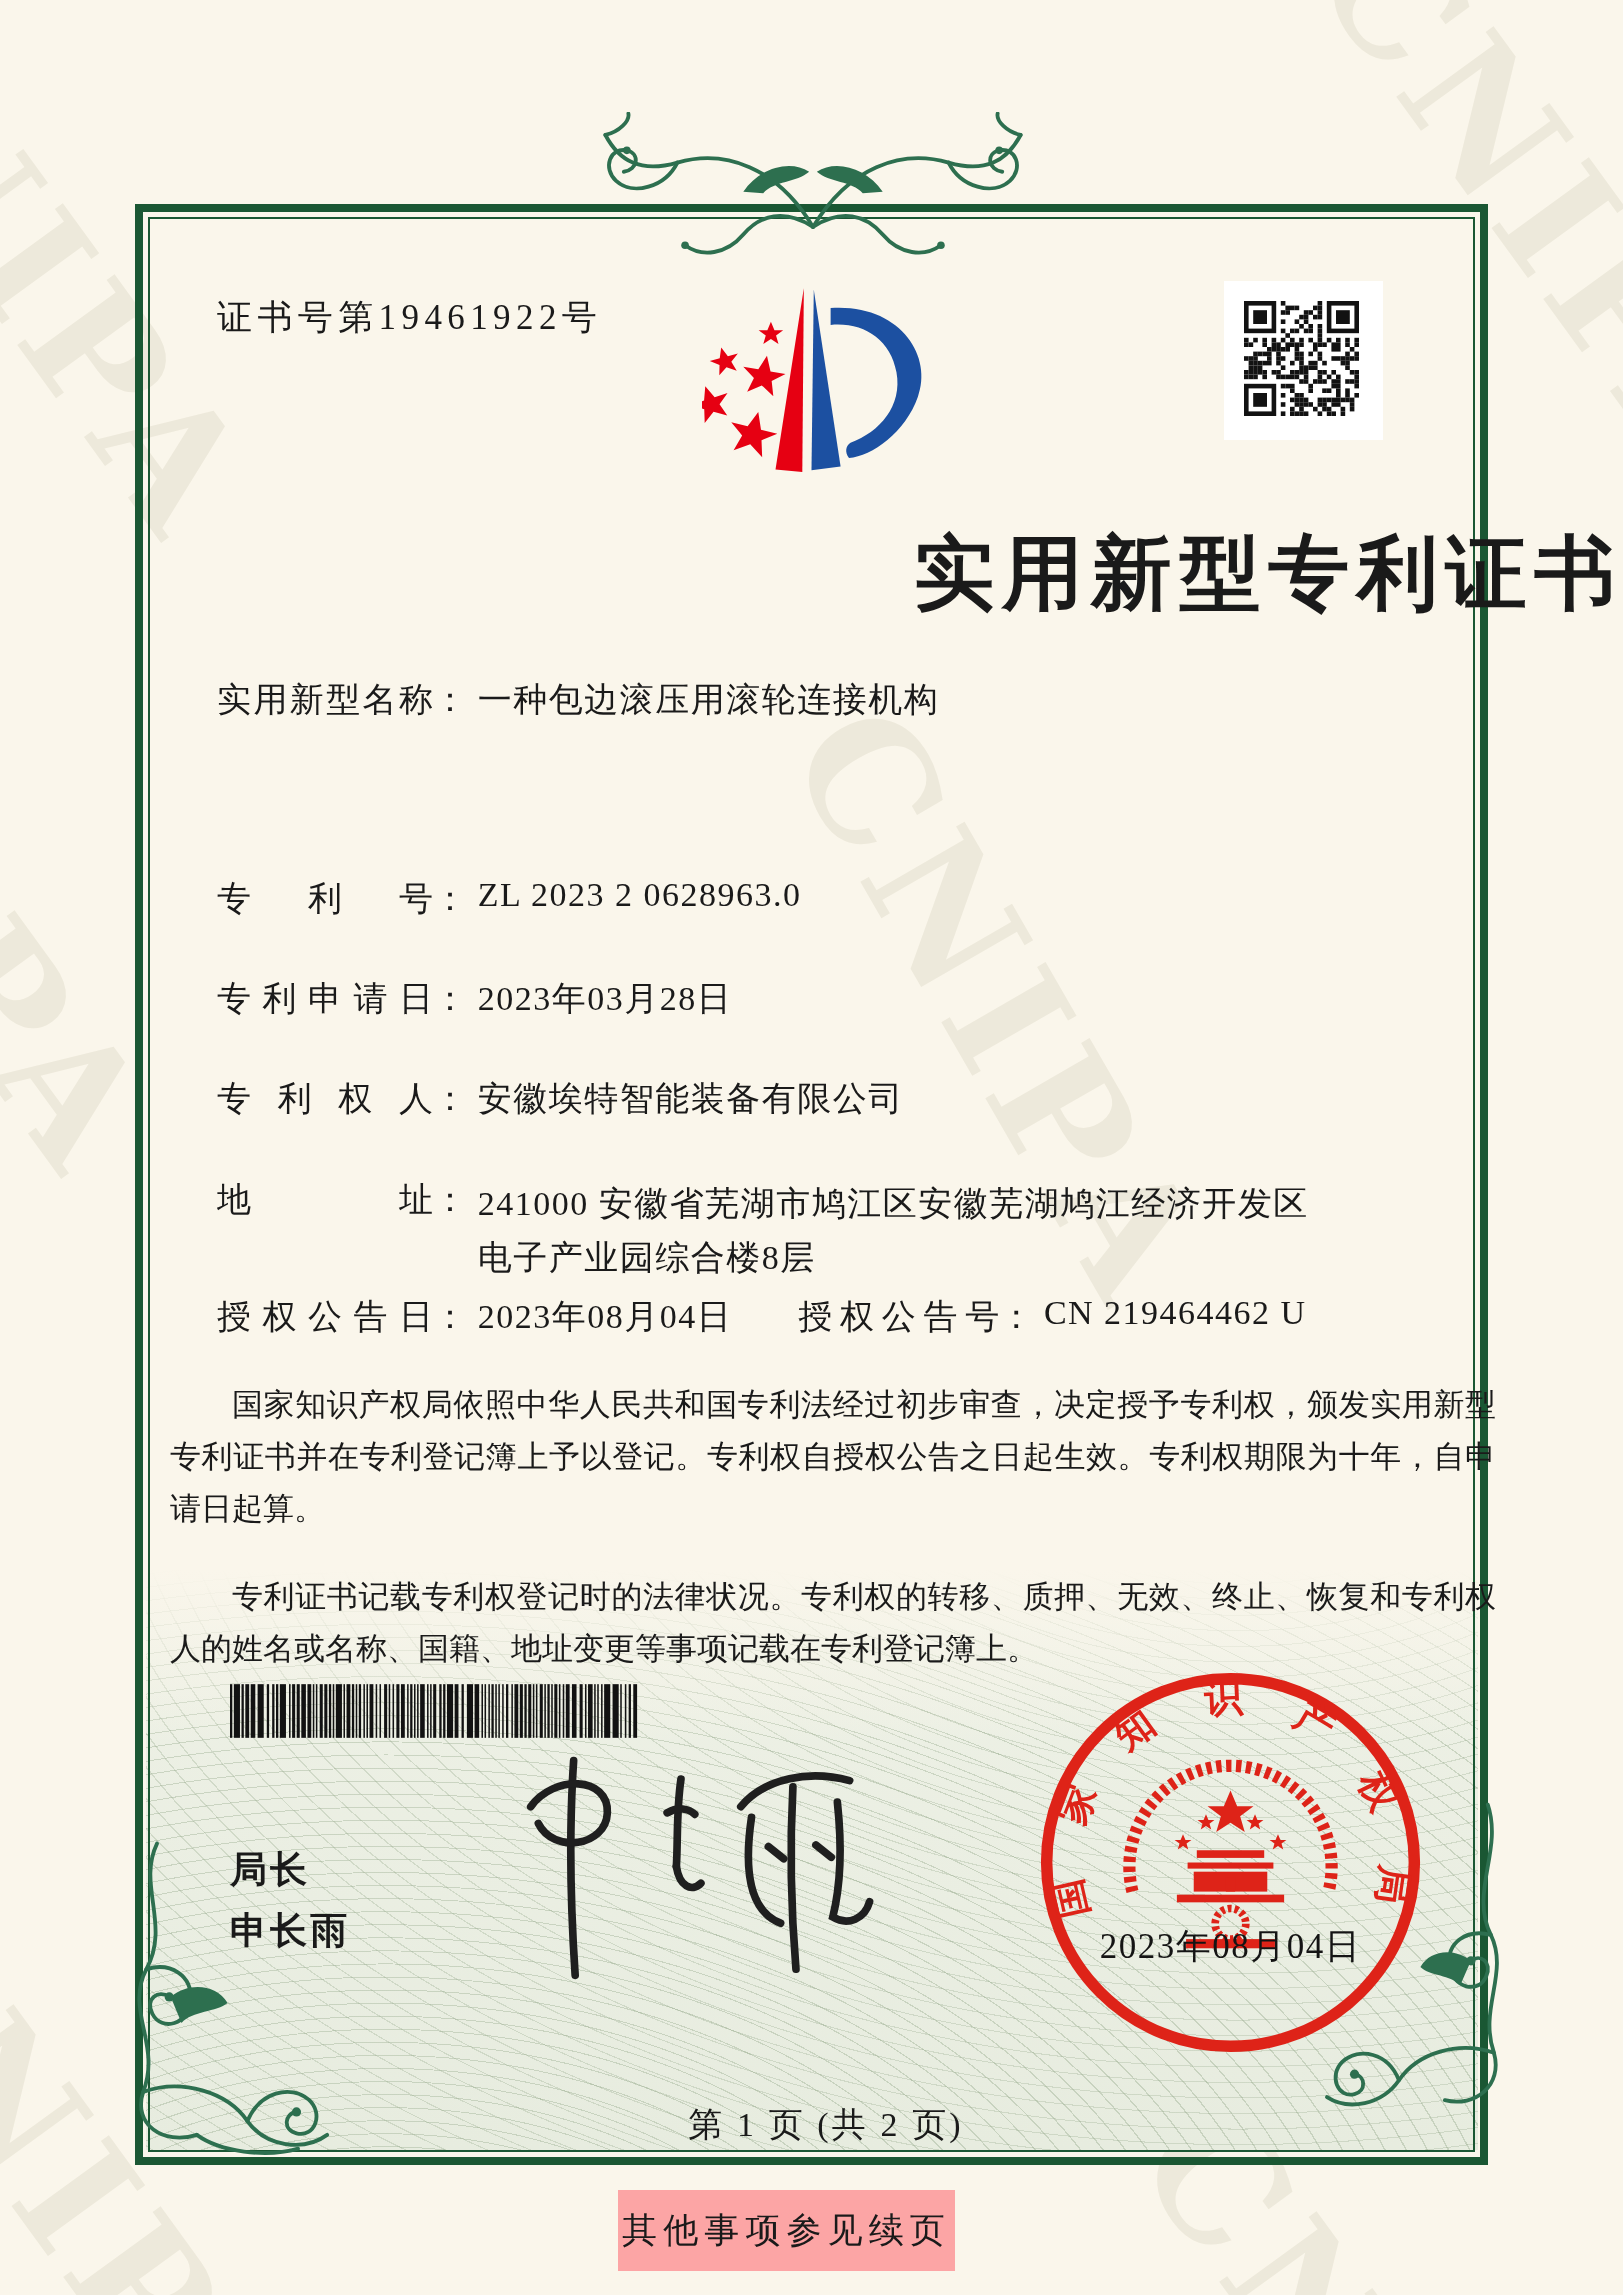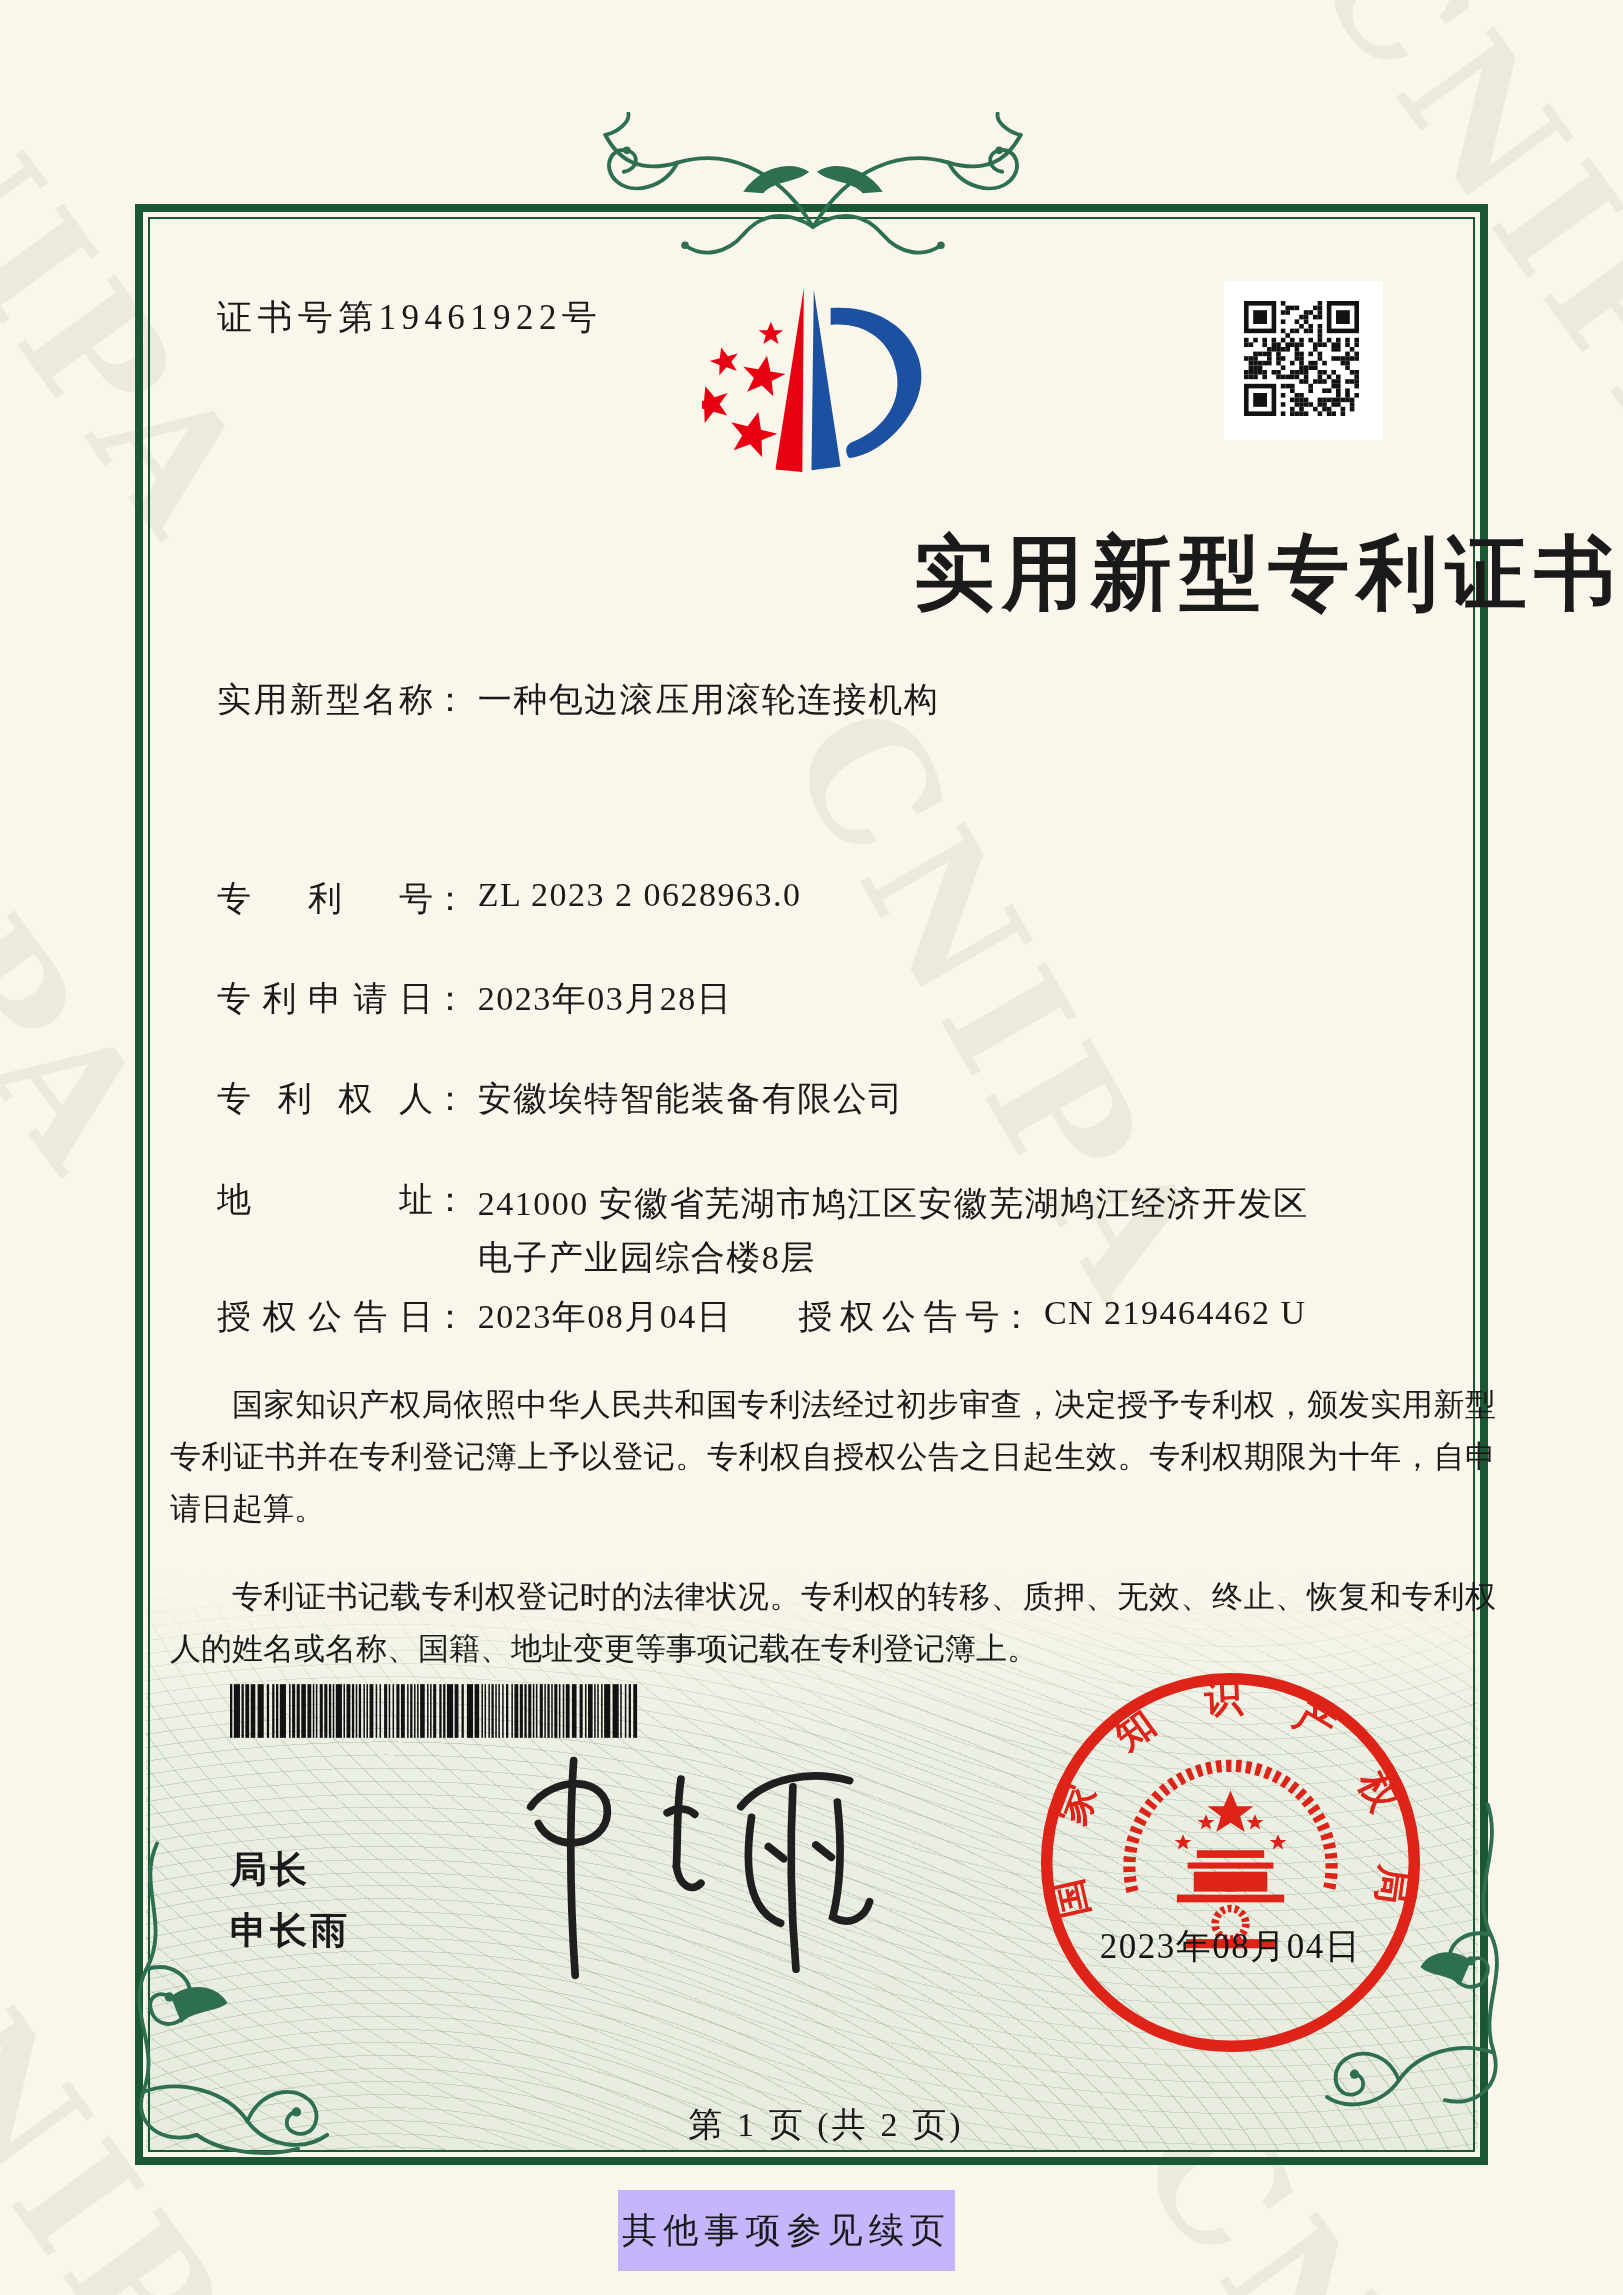--- a/index.html
+++ b/index.html
@@ -77,21 +77,21 @@
   .seal-date{
     position:absolute;left:1077px;top:1923px;width:307px;text-align:center;
     font-size:35px;color:#141414;letter-spacing:1.5px;z-index:5;
   }
   .pageinfo{
     position:absolute;left:0;top:2102px;width:1564px;text-align:center;
     font-size:34px;letter-spacing:3.1px;z-index:5;padding-left:44px;
   }
   .contnote{
     position:absolute;left:618px;top:2190px;width:337px;height:81px;
-    background:#c4b5fd;text-align:center;line-height:81px;
+    background:#fca5a5;text-align:center;line-height:81px;
     font-size:35px;letter-spacing:6.1px;z-index:5;
   }
   .qrbox{position:absolute;left:1224px;top:281px;width:159px;height:159px;background:#fff;}
   .qrbox svg{position:absolute;left:20px;top:20px;}
   .logo{position:absolute;left:702px;top:282px;}
 </style>
 </head>
 <body>
 
 <div class="wm" style="left:-92px;top:-69px;">CNIPA</div>

